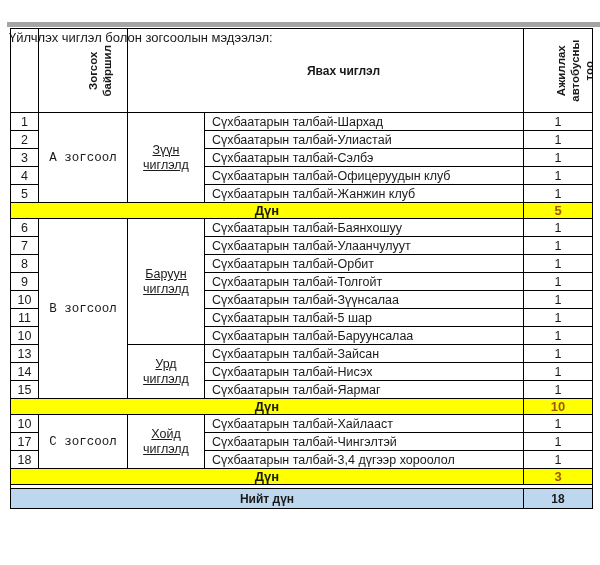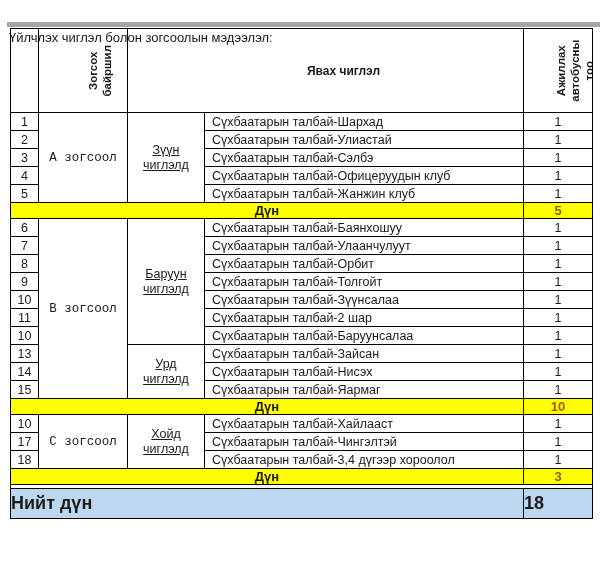--- a/index.html
+++ b/index.html
@@ -46,22 +46,22 @@
   .dir-cell { text-align: center; vertical-align: middle; text-decoration: underline; }
   .dir-inner { max-width: 58px; margin: 0 auto; line-height: 1.15; }
   .route-cell { text-align: left; padding-left: 7px; }
   .sum-row td {
     height: 16px; background: var(--sum-bg, #ff0);
     font-weight: bold; font-size: 13px; text-align: center;
   }
   .sum-value { color: var(--sum-num, #9C5700); }
   .spacer-row td { height: 4px; background: #ffffff; }
   .total-row td {
-    height: 30px; background: var(--total-bg, #BDD7EE);
-    font-weight: bold; font-size: 18px; 
+    height: 20px; background: var(--total-bg, #BDD7EE);
+    font-weight: bold; font-size: 12px; text-align: center;
   }
 </style>
 </head>
 <body>
 
 <div class="page-title">Үйлчлэх чиглэл болон зогсоолын мэдээлэл:</div>
 <div class="top-rule"></div>
 
 <table class="routes">
   <colgroup>
@@ -145,21 +145,21 @@
         <td class="route-cell">Сүхбаатарын талбай-Толгойт</td>
         <td class="count-cell">1</td>
       </tr>
       <tr class="data-row">
         <td class="num-cell">10</td>
         <td class="route-cell">Сүхбаатарын талбай-Зүүнсалаа</td>
         <td class="count-cell">1</td>
       </tr>
       <tr class="data-row">
         <td class="num-cell">11</td>
-        <td class="route-cell">Сүхбаатарын талбай-2 шар</td>
+        <td class="route-cell">Сүхбаатарын талбай-5 шар</td>
         <td class="count-cell">1</td>
       </tr>
       <tr class="data-row">
         <td class="num-cell">10</td>
         <td class="route-cell">Сүхбаатарын талбай-Баруунсалаа</td>
         <td class="count-cell">1</td>
       </tr>
       <tr class="data-row">
         <td class="num-cell">13</td>
         <td class="dir-cell" rowspan="3">

